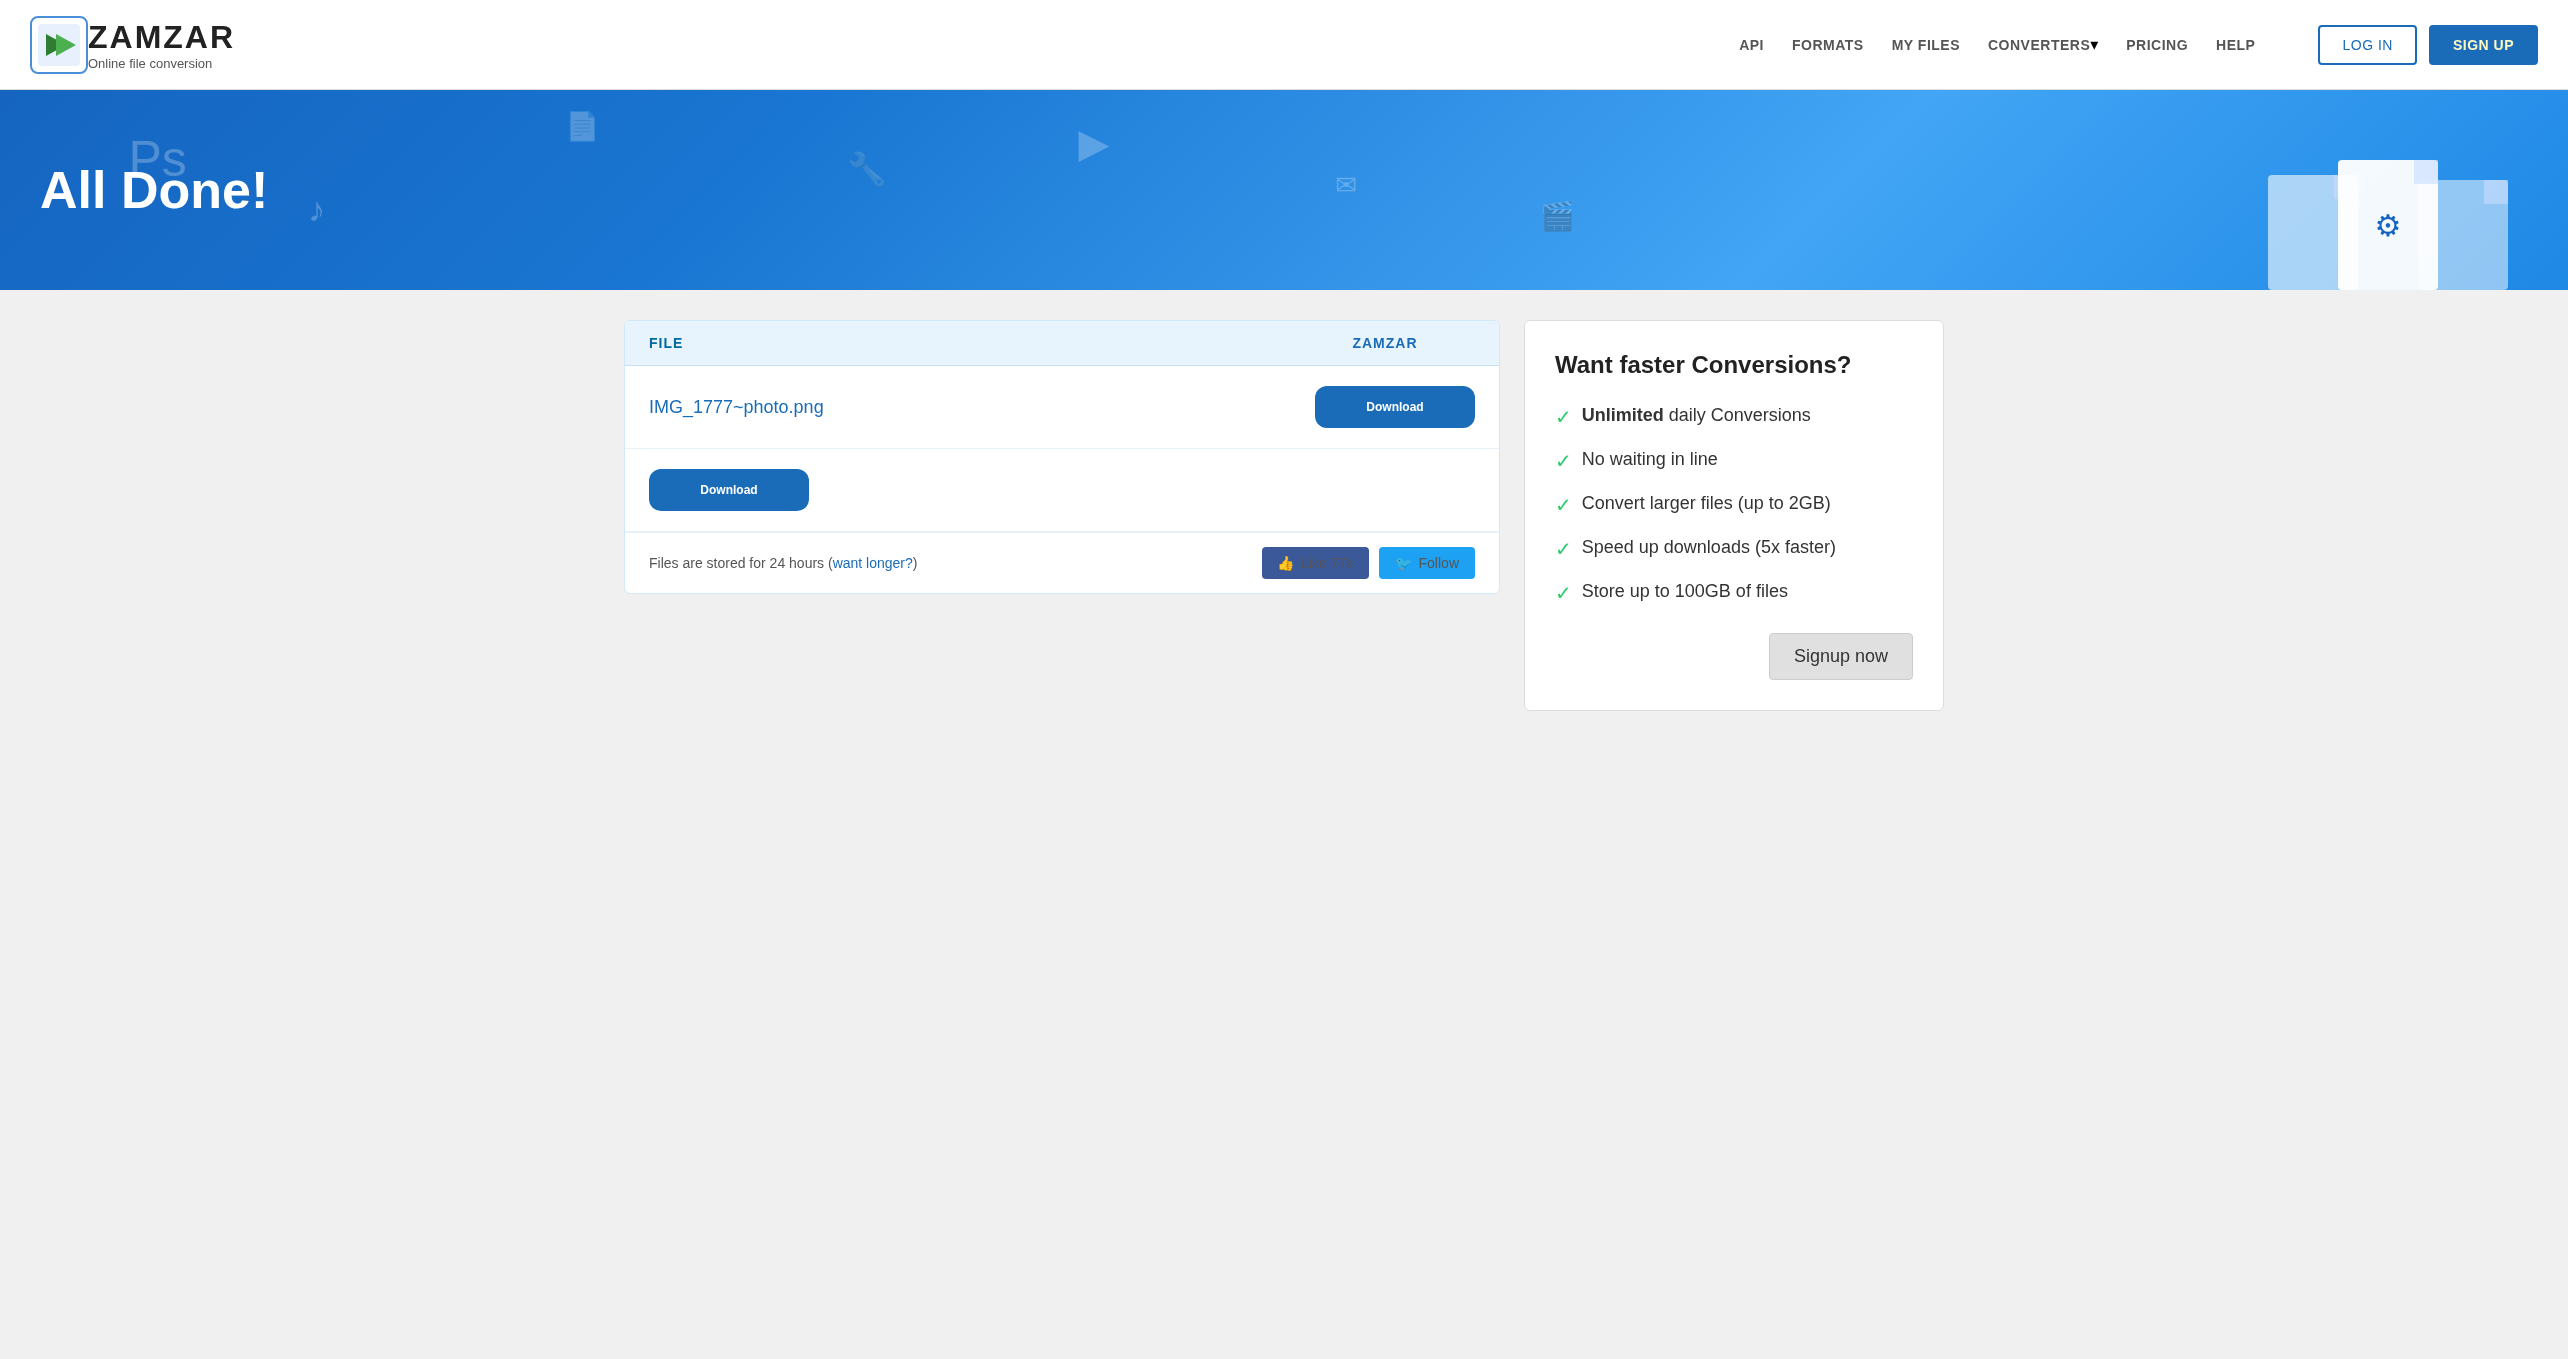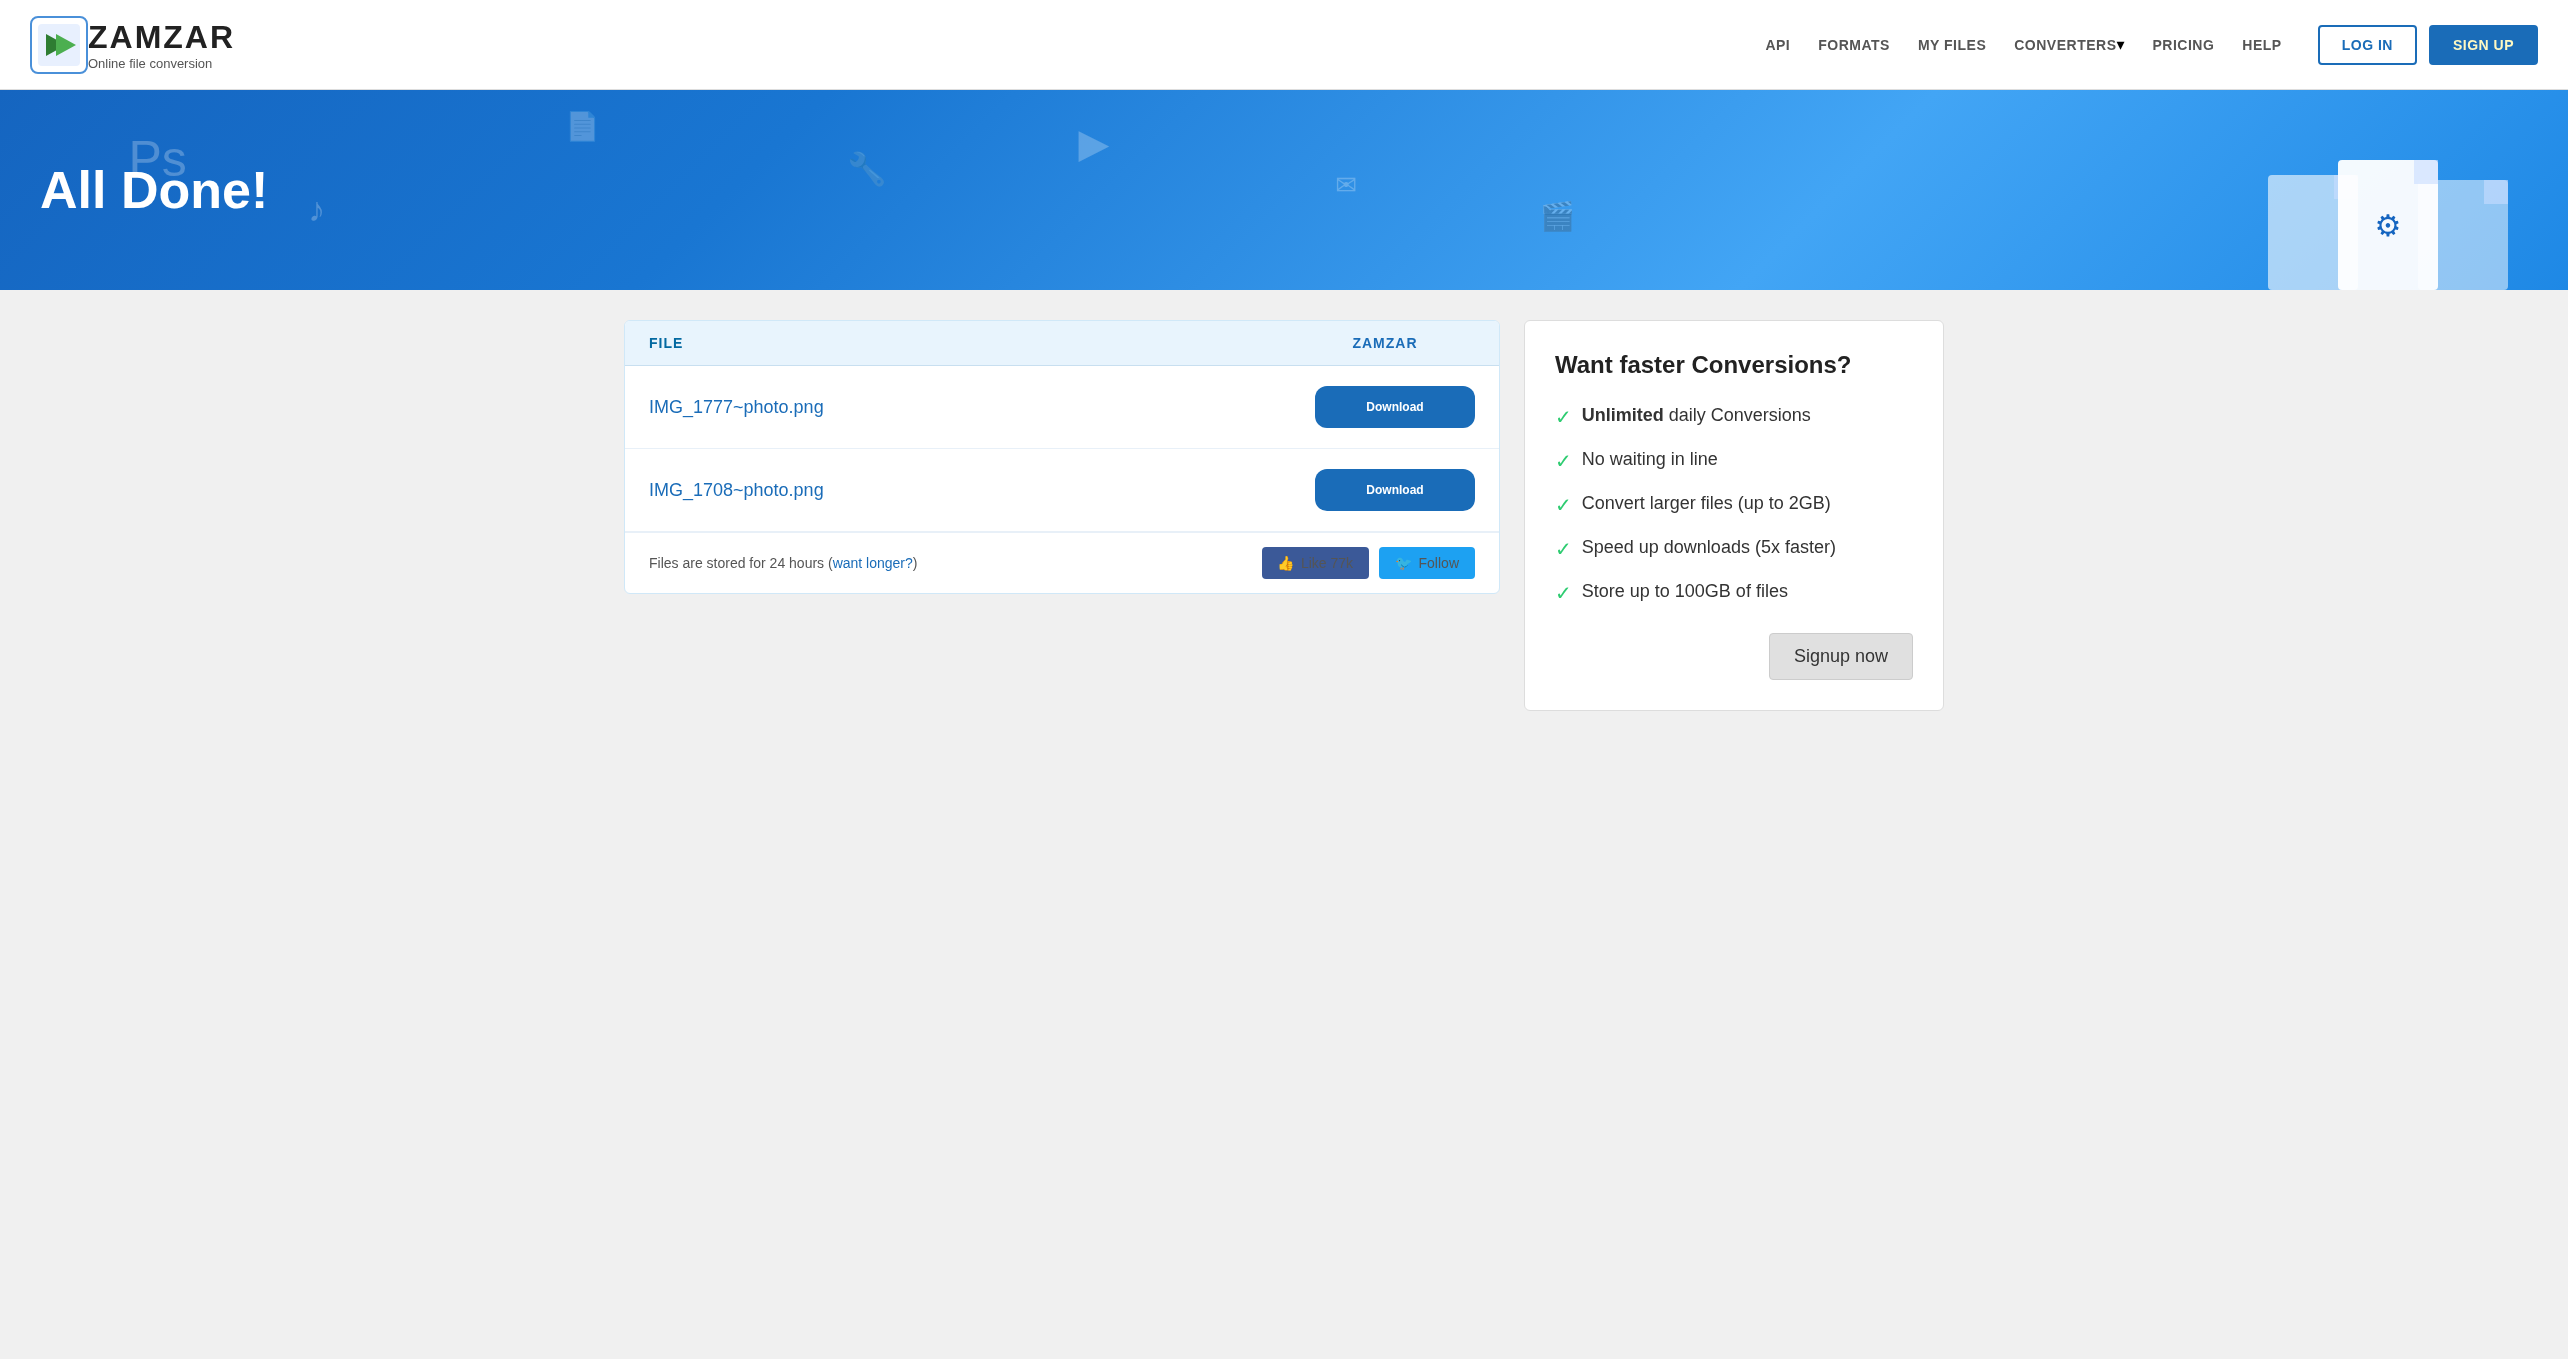--- a/index.html
+++ b/index.html
@@ -53,24 +53,25 @@
       display: flex;
       align-items: center;
     }
     .nav-buttons { display: flex; gap: 12px; }
     .btn-login {
       padding: 10px 22px;
       border: 2px solid #1a6cb8;
       background: #fff;
       color: #1a6cb8;
       font-size: 14px;
-      font-weight: bold;
+      font-weight: normal;
       border-radius: 4px;
       cursor: pointer;
       letter-spacing: 0.5px;
+      margin-left: 27px;
     }
     .btn-signup {
       padding: 10px 22px;
       border: 2px solid #1a6cb8;
       background: #1a6cb8;
       color: #fef9c3;
       font-size: 14px;
       font-weight: bold;
       border-radius: 4px;
       cursor: pointer;
@@ -349,21 +350,20 @@
         <span class="col-file">FILE</span>
         <span class="col-status">ZAMZAR</span>
       </div>
 
       <div class="table-row">
         <a class="file-name" href="#">IMG_1777~photo.png</a>
         <button class="btn-download">Download</button>
       </div>
 
       <div class="table-row">
-        <a class="file-name" href="#">IMG_1708~photo.png</a>
         <button class="btn-download">Download</button>
       </div>
 
       <div class="table-footer">
         <span>Files are stored for 24 hours (<a href="#">want longer?</a>)</span>
         <div class="social-buttons">
           <button class="btn-facebook">
             <span>👍</span>
             <span>Like 77k</span>
           </button>

